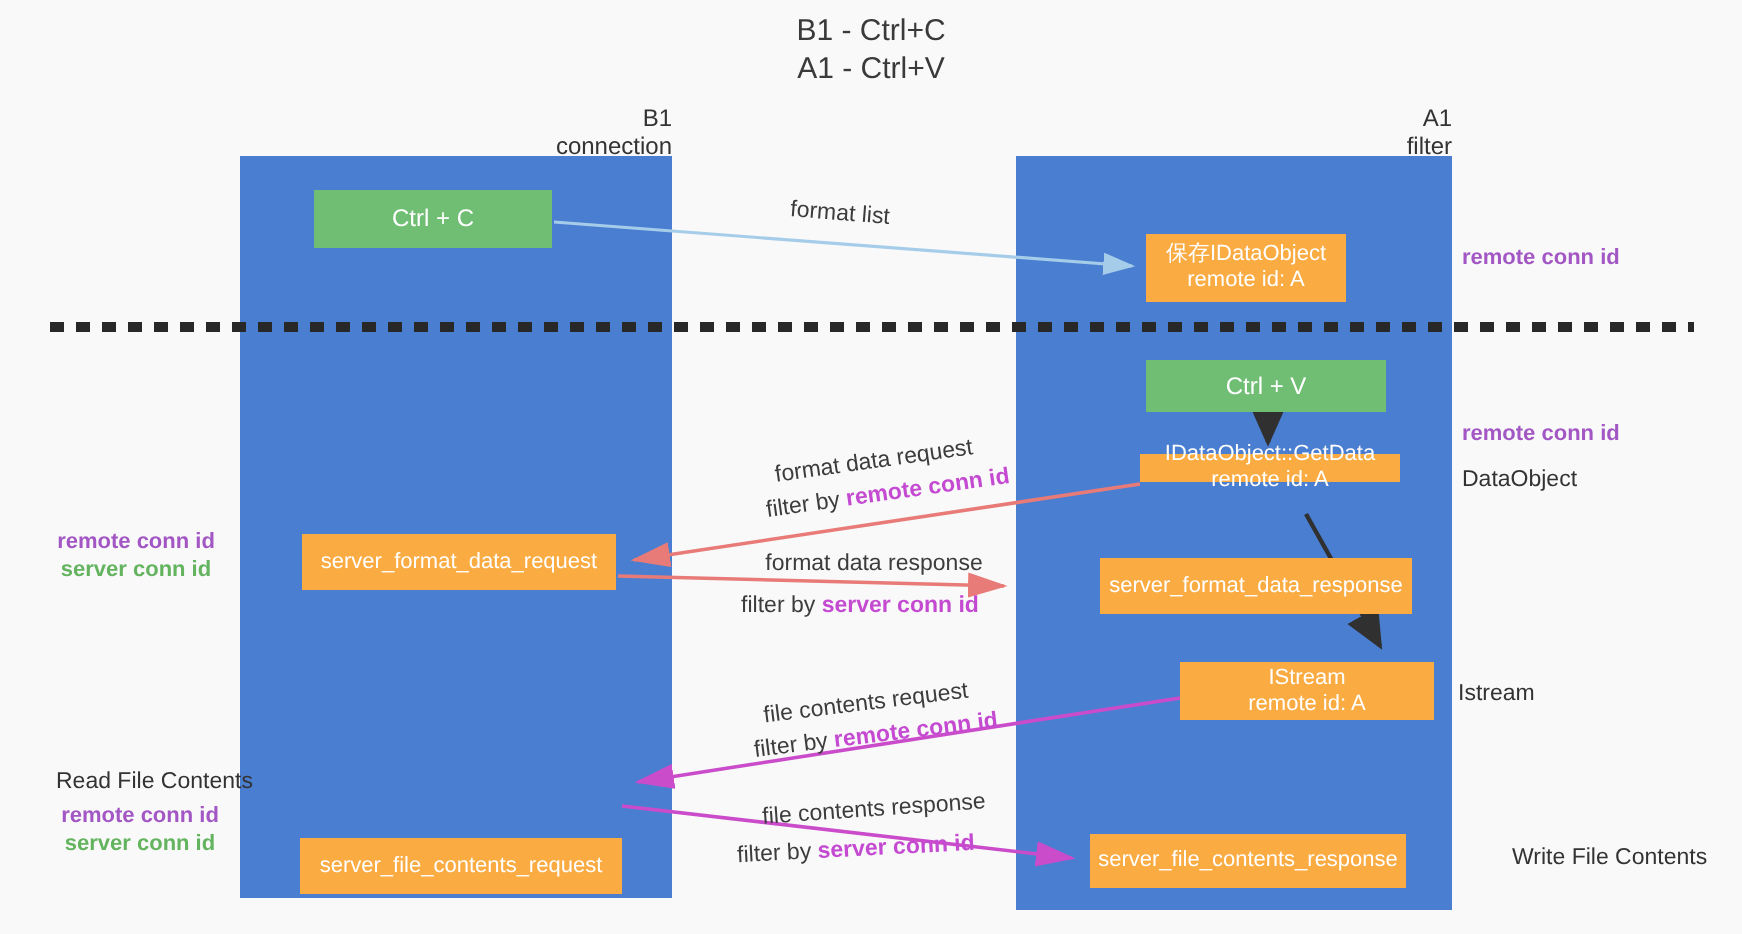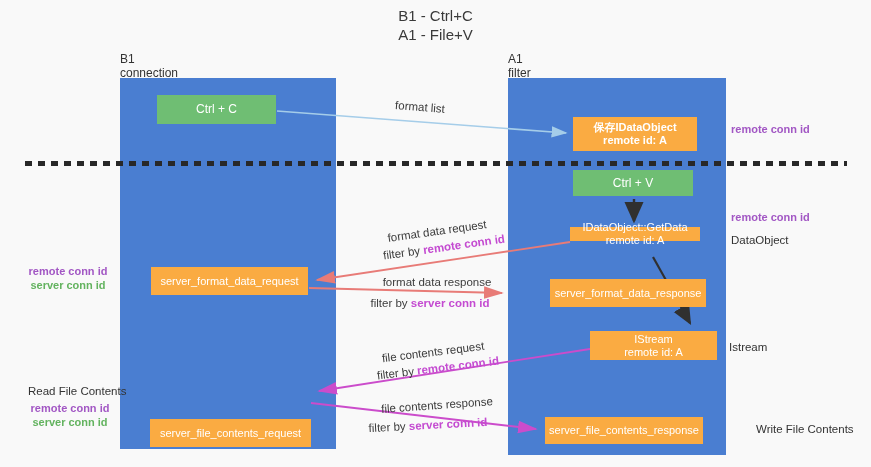--- a/index.html
+++ b/index.html
@@ -2,21 +2,21 @@
 <html><head>
 <meta charset="utf-8">
 <style>
   html,body{margin:0;padding:0;}
   .canvas{
     position:relative;width:871px;height:467px;background:#f9f9f9;
     font-family:"Liberation Sans", sans-serif;overflow:hidden;
   }
   .abs{position:absolute;}
   .title{left:0;right:0;top:6px;text-align:center;font-size:15px;line-height:19px;color:#3a3a3a;}
-  .col-header{text-align:left;font-size:12px;line-height:14px;color:#333;}
+  .col-header{text-align:right;font-size:12px;line-height:14px;color:#333;}
   .lifeline{background:#4a7ed1;}
   .dashline{
     left:25px;top:161px;width:822px;height:5px;
     background:repeating-linear-gradient(90deg,#282828 0 7px,rgba(0,0,0,0) 7px 13px);
   }
   .box{
     display:flex;flex-direction:column;align-items:center;justify-content:center;
     color:#fff;font-size:11px;line-height:13px;text-align:right;white-space:nowrap;
   }
   .box.green{background:#6fbe73;font-size:12px;}
@@ -32,21 +32,21 @@
   .pair{text-align:center;line-height:14px;}
   svg.overlay{position:absolute;left:0;top:0;pointer-events:none;}
 </style>
 </head>
 <body>
 
 <div class="canvas">
 
   <div class="abs title">
     <div>B1 - Ctrl+C</div>
-    <div>A1 - File+V</div>
+    <div>A1 - Ctrl+V</div>
   </div>
 
   <div class="abs col-header" style="left:120px;top:52px;width:216px;">
     <div>B1</div>
     <div>connection</div>
   </div>
   <div class="abs col-header" style="left:508px;top:52px;width:218px;">
     <div>A1</div>
     <div>filter</div>
   </div>
@@ -77,26 +77,26 @@
     <line x1="309" y1="288" x2="502" y2="293" stroke="#e87b77" stroke-width="1.8" marker-end="url(#m-salmon)"></line>
     <line x1="653" y1="257" x2="690" y2="323" stroke="#303030" stroke-width="2.2" marker-end="url(#m-black)"></line>
     <line x1="590" y1="349" x2="319" y2="391" stroke="#cb4ccb" stroke-width="1.8" marker-end="url(#m-magenta)"></line>
     <line x1="311" y1="403" x2="536" y2="429" stroke="#cb4ccb" stroke-width="1.8" marker-end="url(#m-magenta)"></line>
   </svg>
 
   <div class="abs box green" style="left:157px;top:95px;width:119px;height:29px;">
     <div>Ctrl + C</div>
   </div>
 
-  <div class="abs box orange" style="left:573px;top:117px;width:124px;height:34px;font-weight:bold;">
+  <div class="abs box orange" style="left:573px;top:117px;width:100px;height:34px;">
     <div>保存IDataObject</div>
     <div>remote id: A</div>
   </div>
 
-  <div class="abs box green" style="left:573px;top:170px;width:120px;height:26px;">
+  <div class="abs box green" style="left:573px;top:180px;width:120px;height:26px;">
     <div>Ctrl + V</div>
   </div>
 
   <div class="abs box orange" style="left:570px;top:227px;width:130px;height:14px;">
     <div>IDataObject::GetData</div>
     <div>remote id: A</div>
   </div>
 
   <div class="abs box orange" style="left:151px;top:267px;width:157px;height:28px;">
     <div>server_format_data_request</div>

